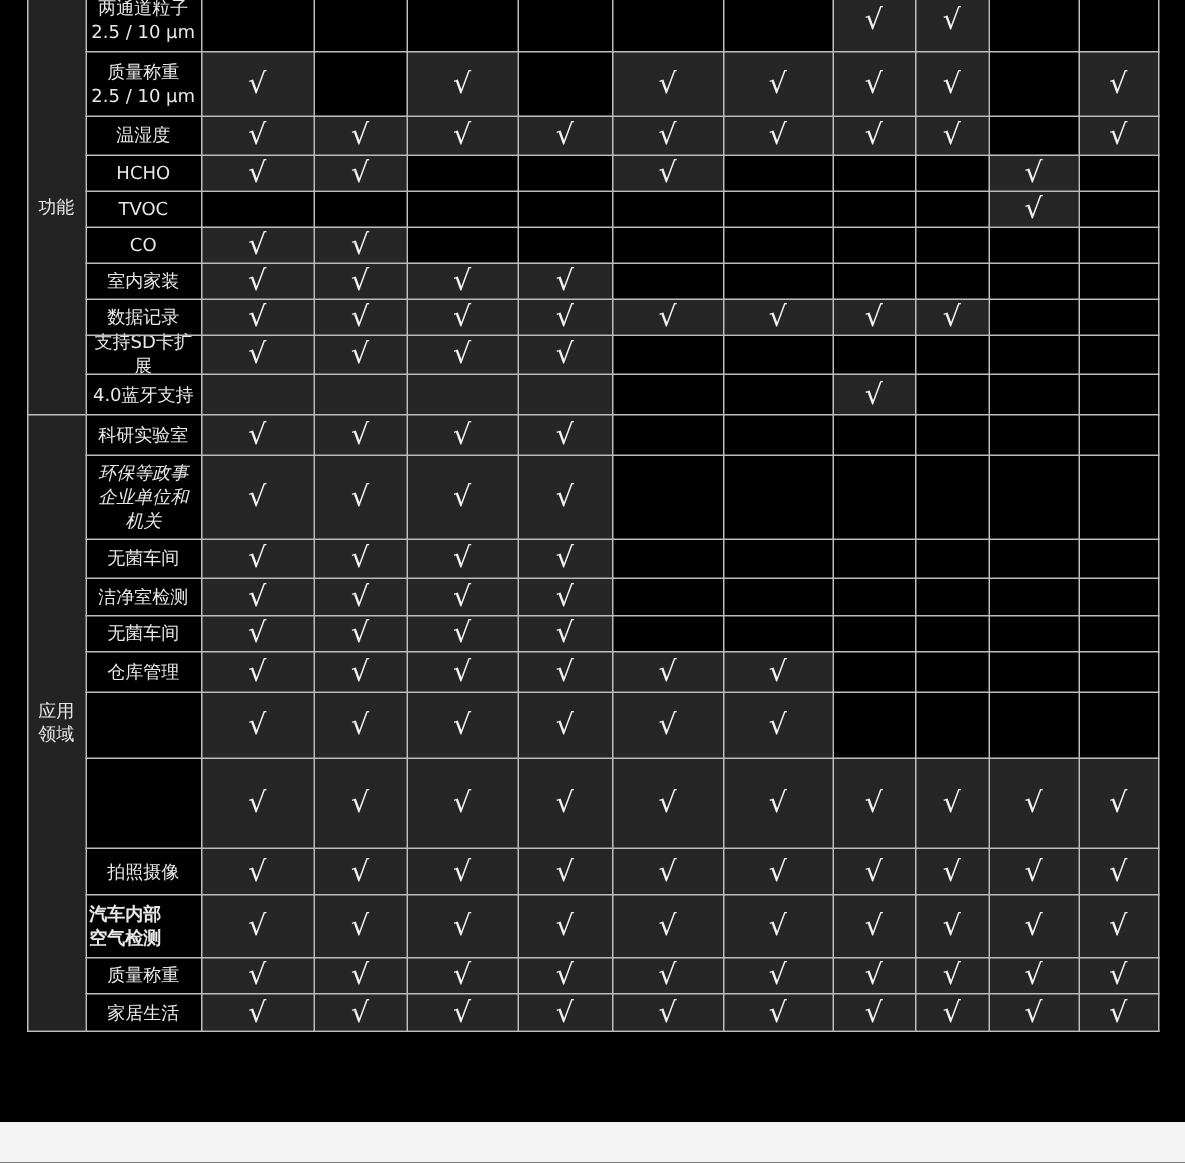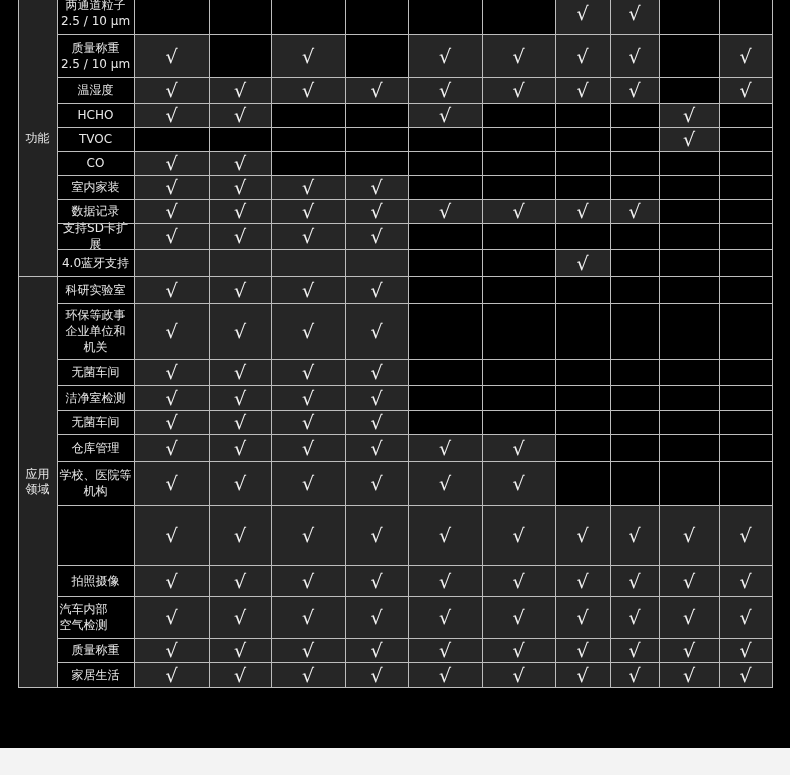--- a/index.html
+++ b/index.html
@@ -247,21 +247,21 @@
     </div>
     <div class="cell on" style="left: 345px; top: 276px; width: 63px; height: 27px;">
       <span class="check">√</span>
     </div>
     <div class="cell off" style="left: 408px; top: 276px; width: 74px; height: 27px;"></div>
     <div class="cell off" style="left: 482px; top: 276px; width: 73px; height: 27px;"></div>
     <div class="cell off" style="left: 555px; top: 276px; width: 55px; height: 27px;"></div>
     <div class="cell off" style="left: 610px; top: 276px; width: 49px; height: 27px;"></div>
     <div class="cell off" style="left: 659px; top: 276px; width: 60px; height: 27px;"></div>
     <div class="cell off" style="left: 719px; top: 276px; width: 53px; height: 27px;"></div>
-    <div class="cell row-label" style="left: 57px; top: 303px; width: 77px; height: 56px;">环保等政事
+    <div class="cell row-label" style="left: 57px; top: 303px; width: 77px; height: 56px; font-style: italic;">环保等政事
 企业单位和
 机关</div>
     <div class="cell on" style="left: 134px; top: 303px; width: 75px; height: 56px;">
       <span class="check">√</span>
     </div>
     <div class="cell on" style="left: 209px; top: 303px; width: 62px; height: 56px;">
       <span class="check">√</span>
     </div>
     <div class="cell on" style="left: 271px; top: 303px; width: 74px; height: 56px;">
       <span class="check">√</span>
@@ -348,22 +348,20 @@
     <div class="cell on" style="left: 408px; top: 434px; width: 74px; height: 27px;">
       <span class="check">√</span>
     </div>
     <div class="cell on" style="left: 482px; top: 434px; width: 73px; height: 27px;">
       <span class="check">√</span>
     </div>
     <div class="cell off" style="left: 555px; top: 434px; width: 55px; height: 27px;"></div>
     <div class="cell off" style="left: 610px; top: 434px; width: 49px; height: 27px;"></div>
     <div class="cell off" style="left: 659px; top: 434px; width: 60px; height: 27px;"></div>
     <div class="cell off" style="left: 719px; top: 434px; width: 53px; height: 27px;"></div>
-    <div class="cell row-label" style="left: 57px; top: 461px; width: 77px; height: 44px;">学校、医院等
-机构</div>
     <div class="cell on" style="left: 134px; top: 461px; width: 75px; height: 44px;">
       <span class="check">√</span>
     </div>
     <div class="cell on" style="left: 209px; top: 461px; width: 62px; height: 44px;">
       <span class="check">√</span>
     </div>
     <div class="cell on" style="left: 271px; top: 461px; width: 74px; height: 44px;">
       <span class="check">√</span>
     </div>
     <div class="cell on" style="left: 345px; top: 461px; width: 63px; height: 44px;">
@@ -433,21 +431,21 @@
     </div>
     <div class="cell on" style="left: 610px; top: 565px; width: 49px; height: 31px;">
       <span class="check">√</span>
     </div>
     <div class="cell on" style="left: 659px; top: 565px; width: 60px; height: 31px;">
       <span class="check">√</span>
     </div>
     <div class="cell on" style="left: 719px; top: 565px; width: 53px; height: 31px;">
       <span class="check">√</span>
     </div>
-    <div class="cell row-label" style="left: 57px; top: 596px; width: 53px; height: 42px;">汽车内部
+    <div class="cell row-label" style="left: 57px; top: 596px; width: 53px; height: 42px; font-weight: bold;">汽车内部
 空气检测</div>
     <div class="cell on" style="left: 134px; top: 596px; width: 75px; height: 42px;">
       <span class="check">√</span>
     </div>
     <div class="cell on" style="left: 209px; top: 596px; width: 62px; height: 42px;">
       <span class="check">√</span>
     </div>
     <div class="cell on" style="left: 271px; top: 596px; width: 74px; height: 42px;">
       <span class="check">√</span>
     </div>

